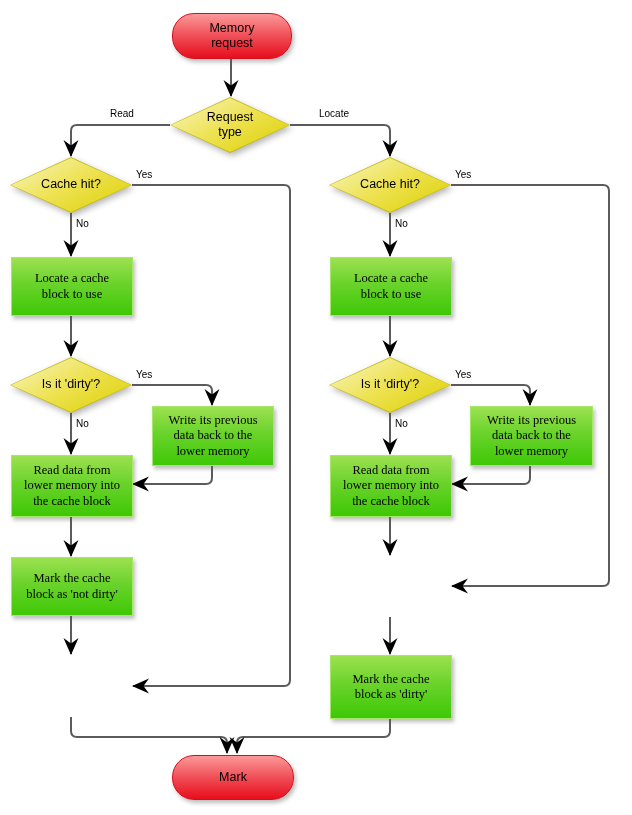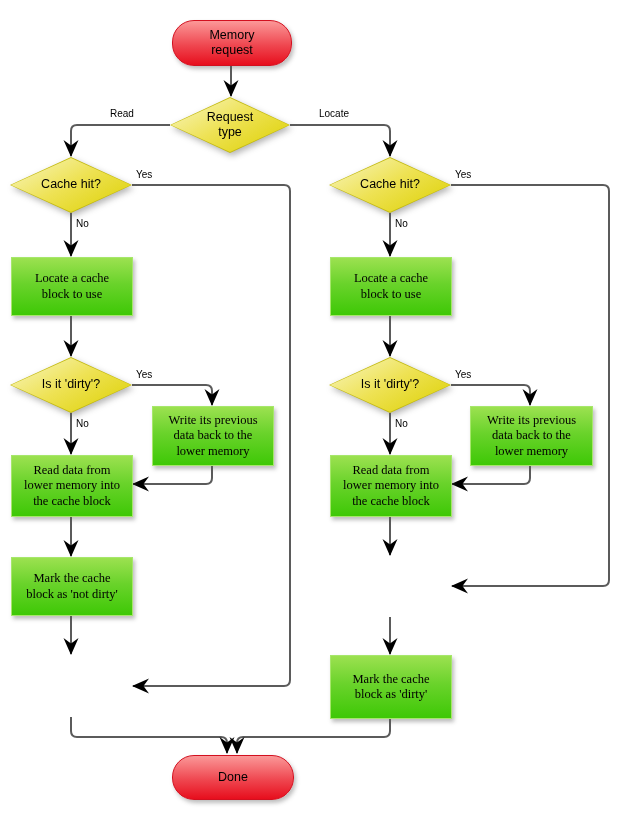--- a/index.html
+++ b/index.html
@@ -61,26 +61,26 @@
       <path d="M390,314 V356" marker-end="url(#arr)"></path>
       <path d="M390,413 V454" marker-end="url(#arr)"></path>
       <path d="M451,385 H524 Q530,385 530,391 V405" marker-end="url(#arr)"></path>
       <path d="M530,464 V478 Q530,484 524,484 H452" marker-end="url(#arr)"></path>
       <path d="M390,515 V555" marker-end="url(#arr)"></path>
       <path d="M390,617 V654" marker-end="url(#arr)"></path>
       <path d="M390,717 V731 Q390,737 384,737 H243 Q237,737 237,743 V753" marker-end="url(#arr)"></path>
     </g>
   </svg>
 
-  <div class="node terminator" style="left:172px;top:20px;width:118px;height:44px">
+  <div class="node terminator" style="left:172px;top:13px;width:118px;height:44px">
     <span class="lbl">Memory
 request</span>
   </div>
   <div class="node terminator" style="left:172px;top:755px;width:120px;height:43px">
-    <span class="lbl">Done</span>
+    <span class="lbl">Mark</span>
   </div>
 
   <div class="diamond" style="left:170px;top:97px;width:120px;height:56px">
     <div class="dshape"></div>
     <div class="dfill"></div>
     <span class="lbl">Request
 type</span>
   </div>
   <div class="diamond" style="left:10px;top:157px;width:122px;height:56px">
     <div class="dshape"></div>

